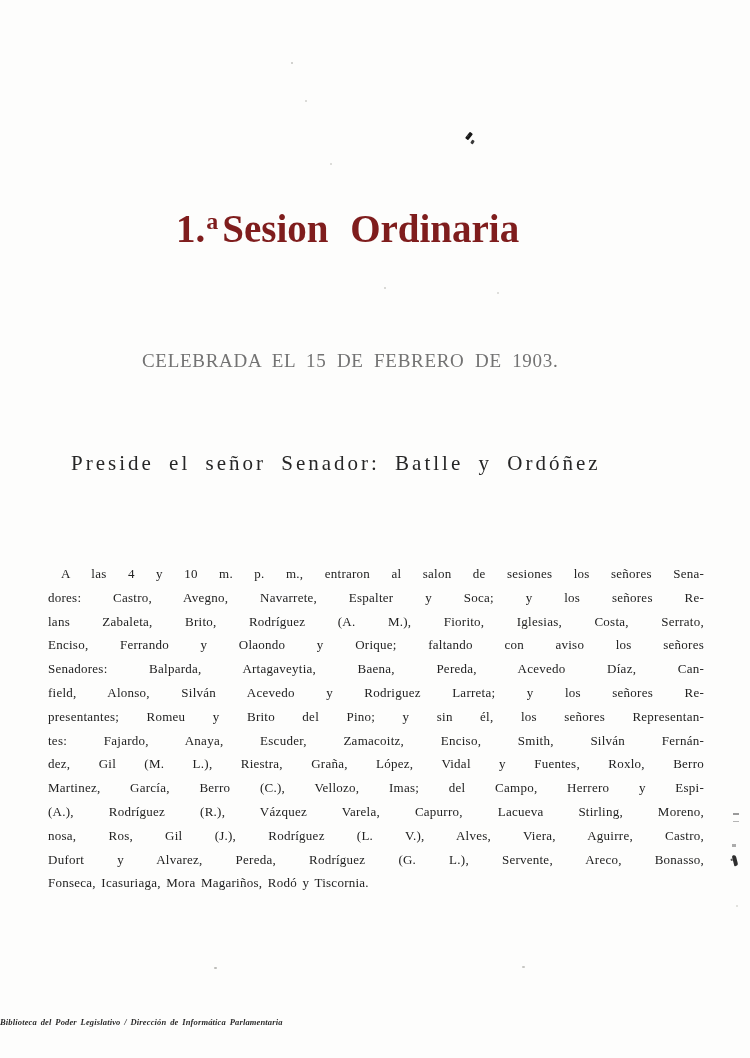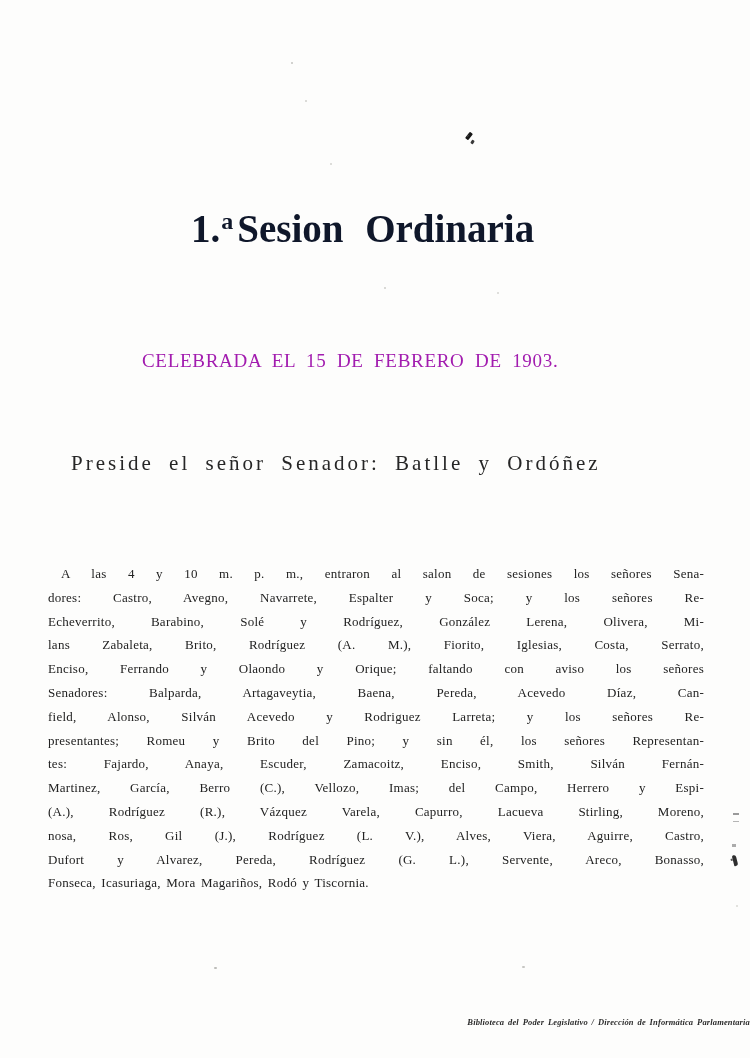--- a/index.html
+++ b/index.html
@@ -12,25 +12,25 @@
     position: relative;
     overflow: hidden;
     background: #fdfdfc;
     font-family: "Liberation Serif", serif;
     color: #1e1e1e;
   }
 
   
   .session-title {
     position: absolute;
-    left: 191px;
+    left: 176px;
     top: 206px;
     font-size: 39px;
     font-weight: bold;
-    color: #0f172a;
+    color: #7f1d1d;
     letter-spacing: 0px;
     word-spacing: 12px;
     white-space: nowrap;
   }
   .session-title .ordinal {
     font-size: 24px;
     font-weight: bold;
     position: relative;
     top: -13px;
     margin-left: 1px;
@@ -39,21 +39,21 @@
   }
 
   
   .session-date {
     position: absolute;
     left: 142px;
     top: 350px;
     font-size: 19px;
     letter-spacing: 0.7px;
     word-spacing: 5px;
-    color: #a21caf;
+    color: #737373;
     white-space: nowrap;
   }
 
   
   .presider-line {
     position: absolute;
     left: 71px;
     top: 451px;
     font-size: 21px;
     letter-spacing: 3px;
@@ -87,21 +87,21 @@
     text-align-last: left;
     word-spacing: 2px;
   }
 
   
   .footer-credit {
     position: absolute;
     left: 0;
     right: 0;
     top: 1017px;
-    text-align: right;
+    text-align: left;
     font-size: 8.5px;
     font-weight: bold;
     font-style: italic;
     letter-spacing: 0.15px;
     word-spacing: 1.5px;
     color: #2c2c2c;
   }
 
   
   .ink-smudge {
@@ -206,27 +206,27 @@
   <span>1.</span><span class="ordinal">a</span><span>Sesion Ordinaria</span>
 </div>
 
 <div class="session-date">CELEBRADA EL 15 DE FEBRERO DE 1903.</div>
 
 <div class="presider-line">Preside el señor Senador: Batlle y Ordóñez</div>
 
 <div class="attendance-paragraph">
   <div class="paragraph-line first">A las 4 y 10 m. p. m., entraron al salon de sesiones los señores Sena-</div>
   <div class="paragraph-line">dores: Castro, Avegno, Navarrete, Espalter y Soca; y los señores Re-</div>
-  <div class="paragraph-line">Echeverrito, Barabino, Solé y Rodríguez, González Lerena, Olivera, Mi-</div>
   <div class="paragraph-line">lans Zabaleta, Brito, Rodríguez (A. M.), Fiorito, Iglesias, Costa, Serrato,</div>
   <div class="paragraph-line">Enciso, Ferrando y Olaondo y Orique; faltando con aviso los señores</div>
   <div class="paragraph-line">Senadores: Balparda, Artagaveytia, Baena, Pereda, Acevedo Díaz, Can-</div>
   <div class="paragraph-line">field, Alonso, Silván Acevedo y Rodriguez Larreta; y los señores Re-</div>
   <div class="paragraph-line">presentantes; Romeu y Brito del Pino; y sin él, los señores Representan-</div>
   <div class="paragraph-line">tes: Fajardo, Anaya, Escuder, Zamacoitz, Enciso, Smith, Silván Fernán-</div>
+  <div class="paragraph-line">dez, Gil (M. L.), Riestra, Graña, López, Vidal y Fuentes, Roxlo, Berro</div>
   <div class="paragraph-line">Martinez, García, Berro (C.), Vellozo, Imas; del Campo, Herrero y Espi-</div>
   <div class="paragraph-line">(A.), Rodríguez (R.), Vázquez Varela, Capurro, Lacueva Stirling, Moreno,</div>
   <div class="paragraph-line">nosa, Ros, Gil (J.), Rodríguez (L. V.), Alves, Viera, Aguirre, Castro,</div>
   <div class="paragraph-line">Dufort y Alvarez, Pereda, Rodríguez (G. L.), Servente, Areco, Bonasso,</div>
   <div class="paragraph-line last">Fonseca, Icasuriaga, Mora Magariños, Rodó y Tiscornia.</div>
 </div>
 
 <div class="footer-credit">Biblioteca del Poder Legislativo / Dirección de Informática Parlamentaria</div>
 
 </body></html>

